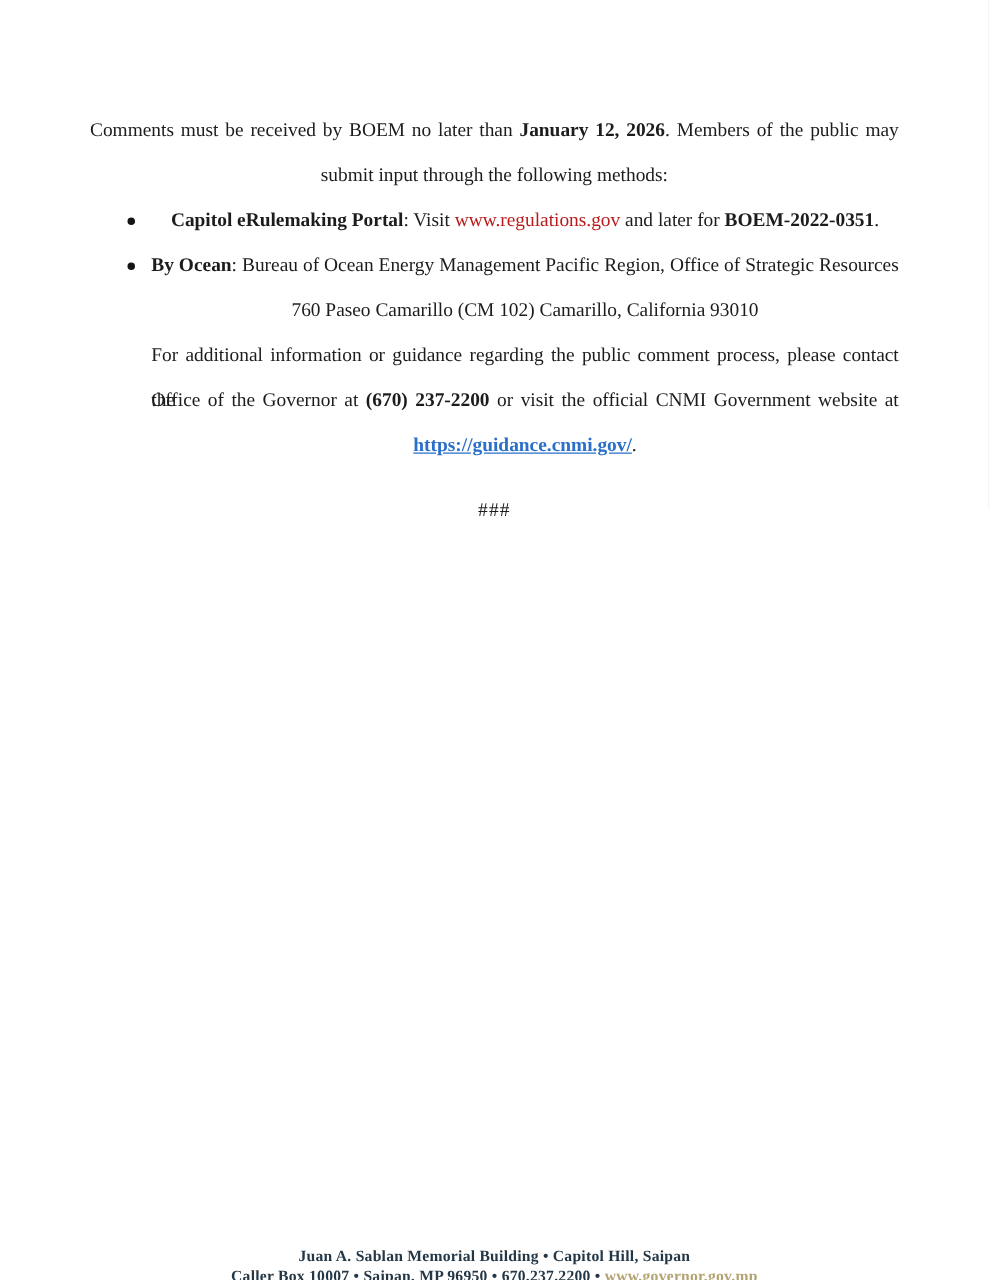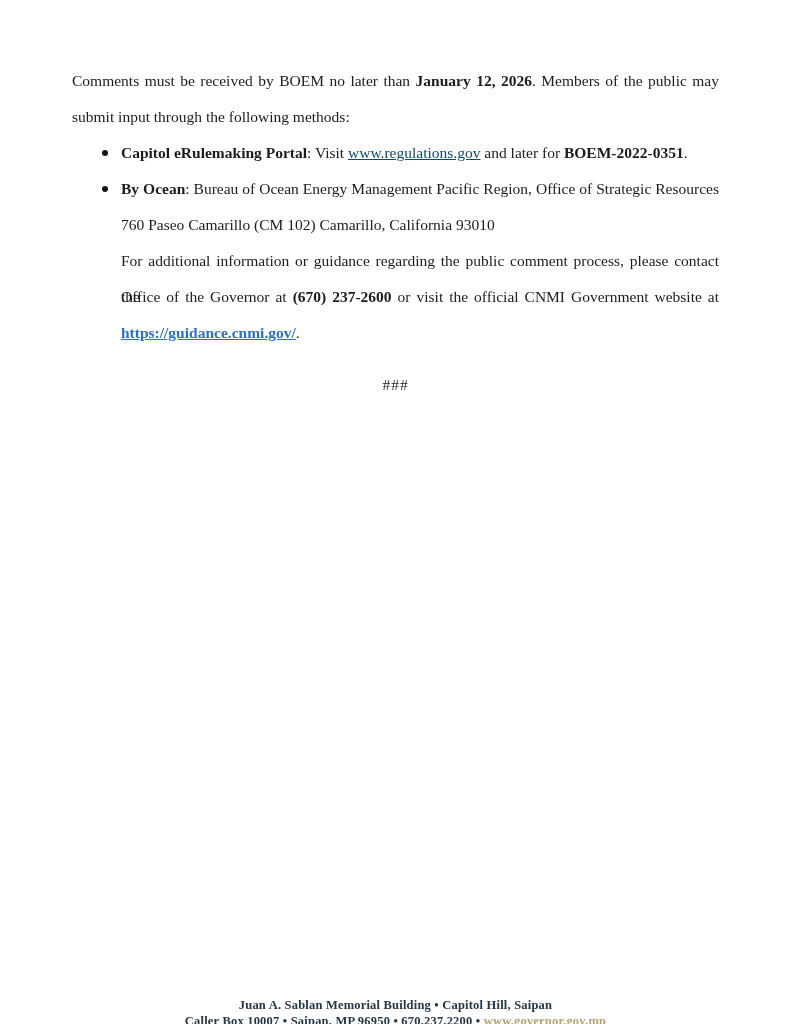--- a/index.html
+++ b/index.html
@@ -7,39 +7,38 @@
     position: relative;
     width: 791px;
     height: 1024px;
     margin: 0 auto;
     background: #ffffff;
     overflow: hidden;
     font-family: "Liberation Serif", "DejaVu Serif", serif;
     color: #1c1c1c;
   }
   .body-text {
-    padding: 63px 72px 0 72px;
+    padding: 87px 72px 0 72px;
     font-size: 15.5px;
   }
   .line {
     position: relative;
     height: 36px;
     line-height: 36px;
-    text-align: left;
+    text-align: center;
   }
   .line.justify {
     text-align: justify;
     text-align-last: justify;
     text-justify: inter-word;
   }
   .ind-1 { margin-left: 49px; }
   .b { font-weight: bold; }
   .link {
-    color: #0c4a6e;
-    text-decoration: underline;
+    color: #b91c1c;
     cursor: pointer;
   }
   .blink {
     color: #2a6fc9;
     text-decoration: underline;
     font-weight: bold;
     cursor: pointer;
   }
   .dot {
     position: absolute;
@@ -78,21 +77,21 @@
 
 <div class="page">
 
   <div class="body-text" id="doc-body">
       <div class="line ind-0 justify"><span>Comments must be received by BOEM no later than </span><span class="b">January 12, 2026</span><span>. Members of the public may</span></div>
       <div class="line ind-0"><span>submit input through the following methods:</span></div>
       <div class="line ind-1"><span class="dot"></span><span class="b">Capitol eRulemaking Portal</span><span>: Visit </span><span class="link">www.regulations.gov</span><span> and later for </span><span class="b">BOEM-2022-0351</span><span>.</span></div>
       <div class="line ind-1 justify"><span class="dot"></span><span class="b">By Ocean</span><span>: Bureau of Ocean Energy Management Pacific Region, Office of Strategic Resources</span></div>
       <div class="line ind-1"><span>760 Paseo Camarillo (CM 102) Camarillo, California 93010</span></div>
       <div class="line ind-1 justify"><span>For additional information or guidance regarding the public comment process, please contact the</span></div>
-      <div class="line ind-1 justify"><span>Office of the Governor at </span><span class="b">(670) 237-2600</span><span> or visit the official CNMI Government website at</span></div>
+      <div class="line ind-1 justify"><span>Office of the Governor at </span><span class="b">(670) 237-2200</span><span> or visit the official CNMI Government website at</span></div>
       <div class="line ind-1"><span class="blink">https://guidance.cnmi.gov/</span><span>.</span></div>
     </div>
 
   <div class="end-marker">###</div>
 
   <div class="footer">
     <div class="footer-line">Juan A. Sablan Memorial Building  •  Capitol Hill, Saipan</div>
     <div class="footer-line">
       <span>Caller Box 10007  •  Saipan, MP 96950  •  670.237.2200  •  </span><span class="gold">www.governor.gov.mp</span>
     </div>

